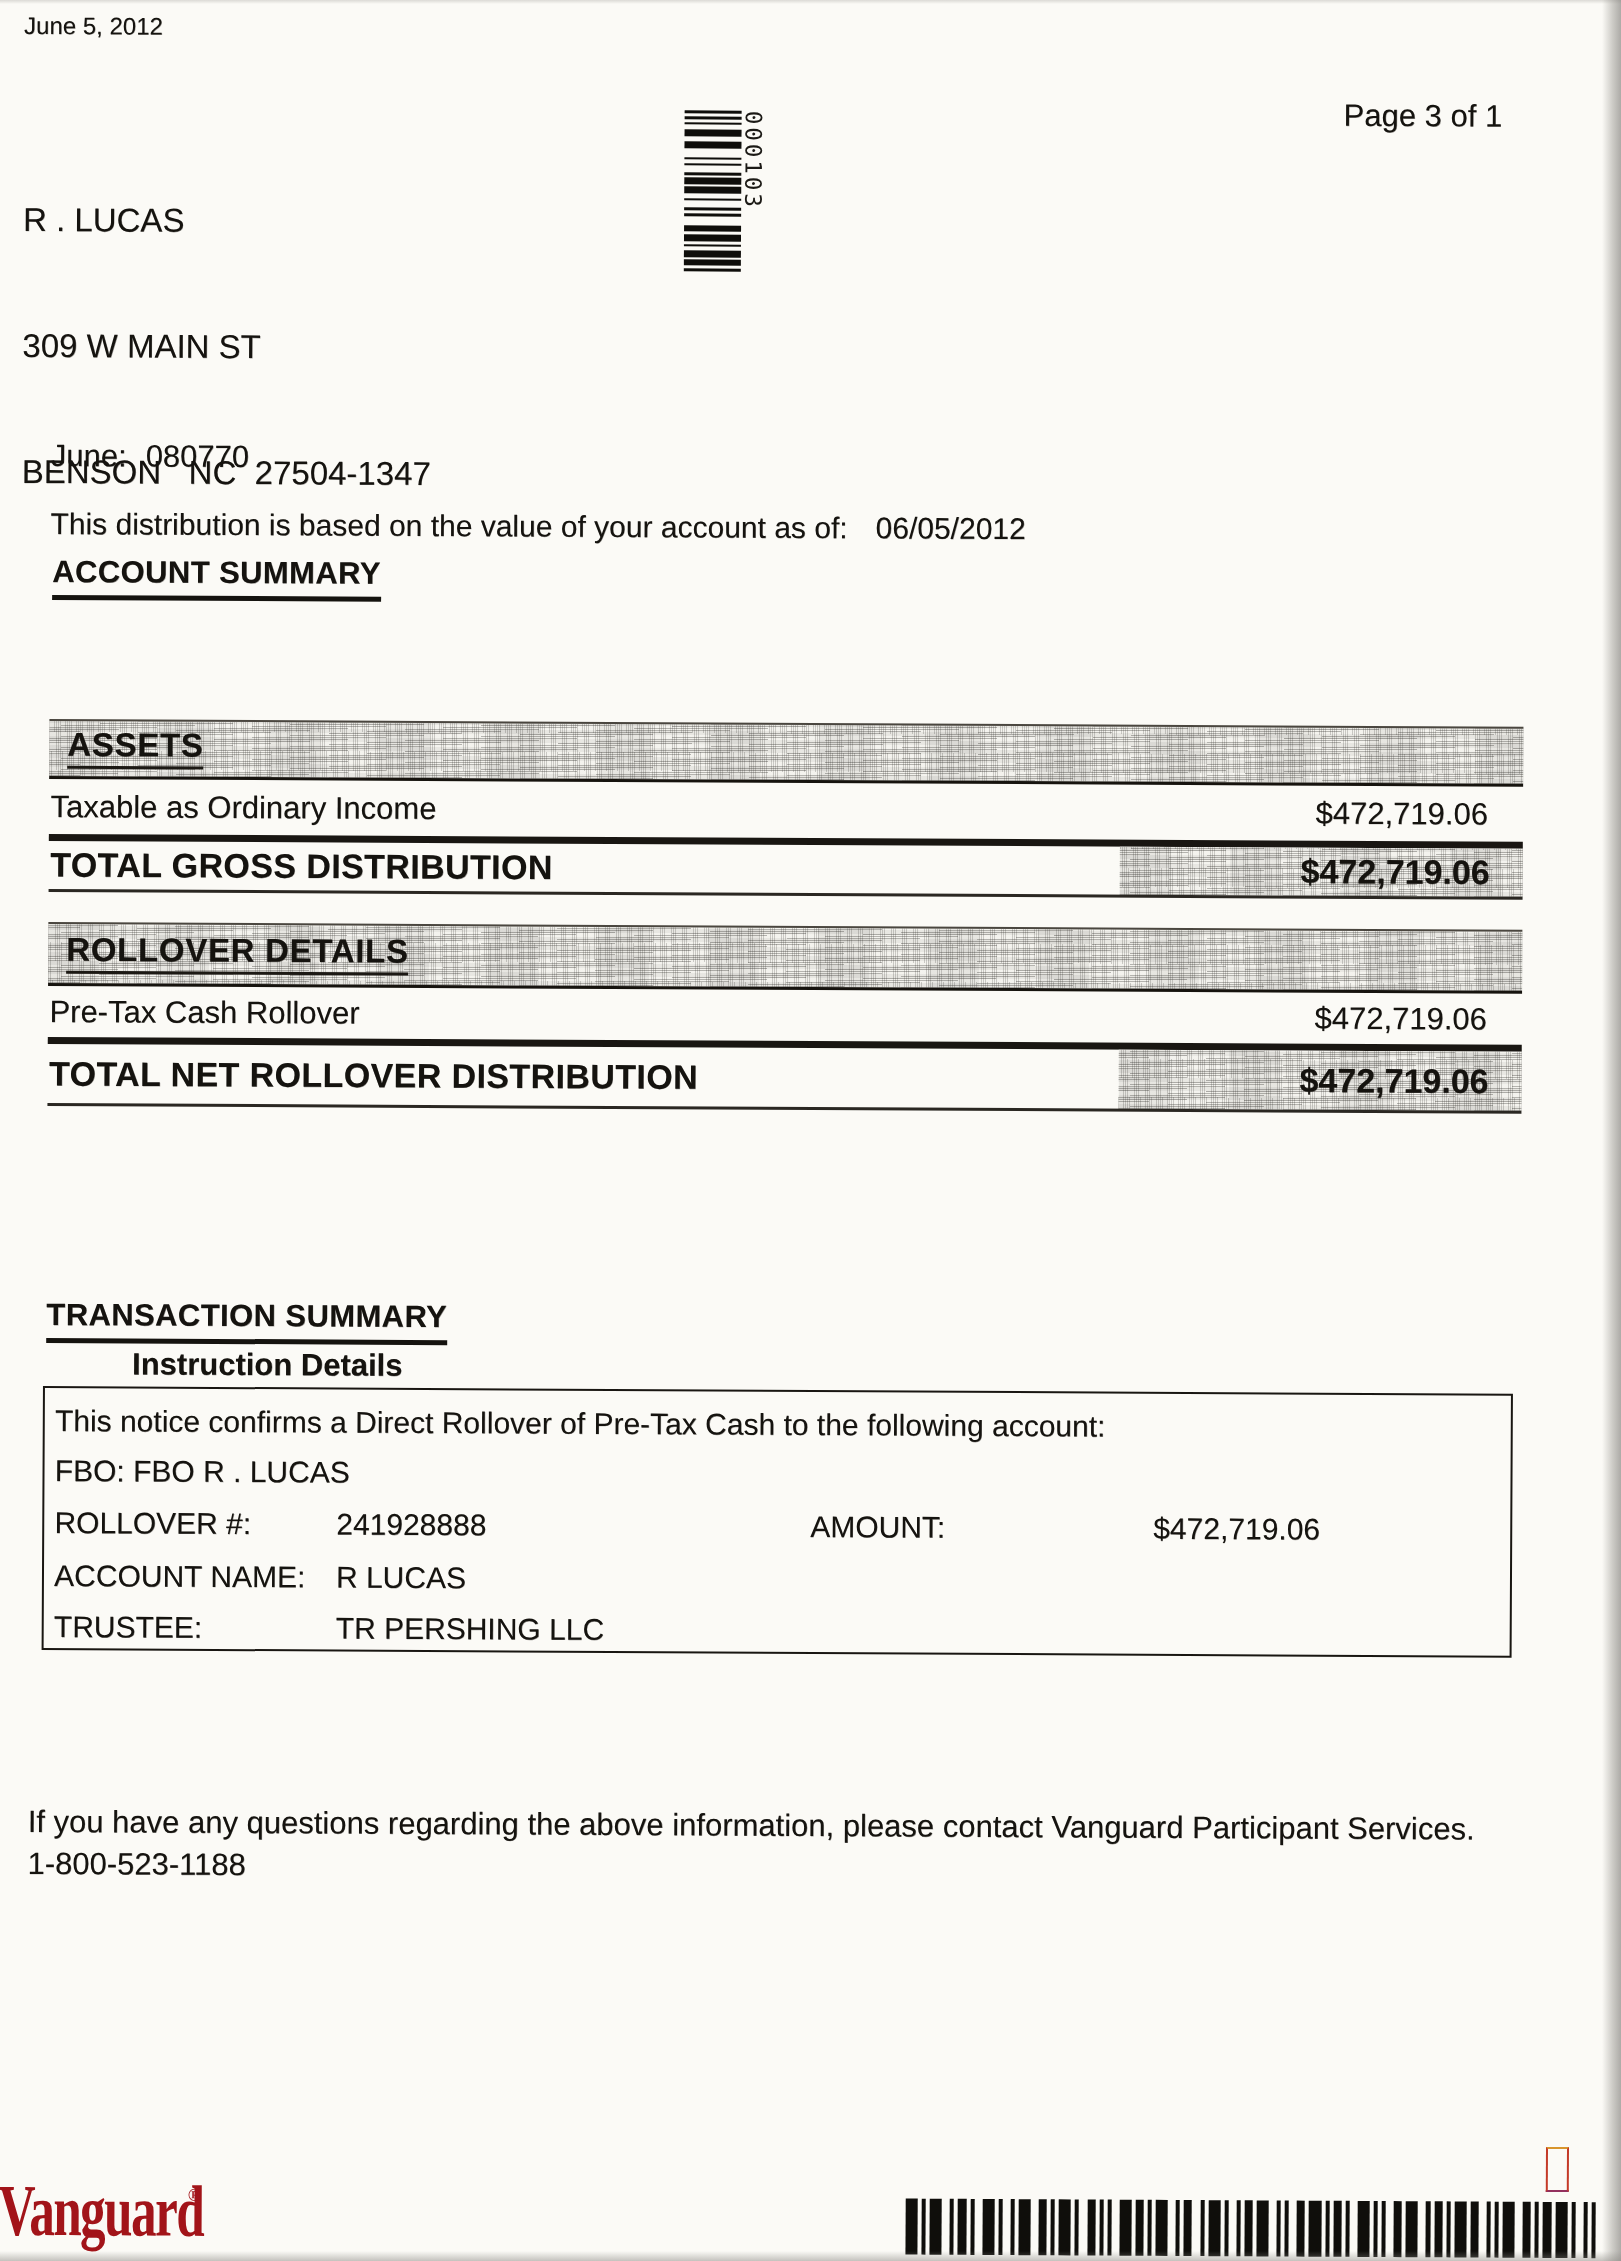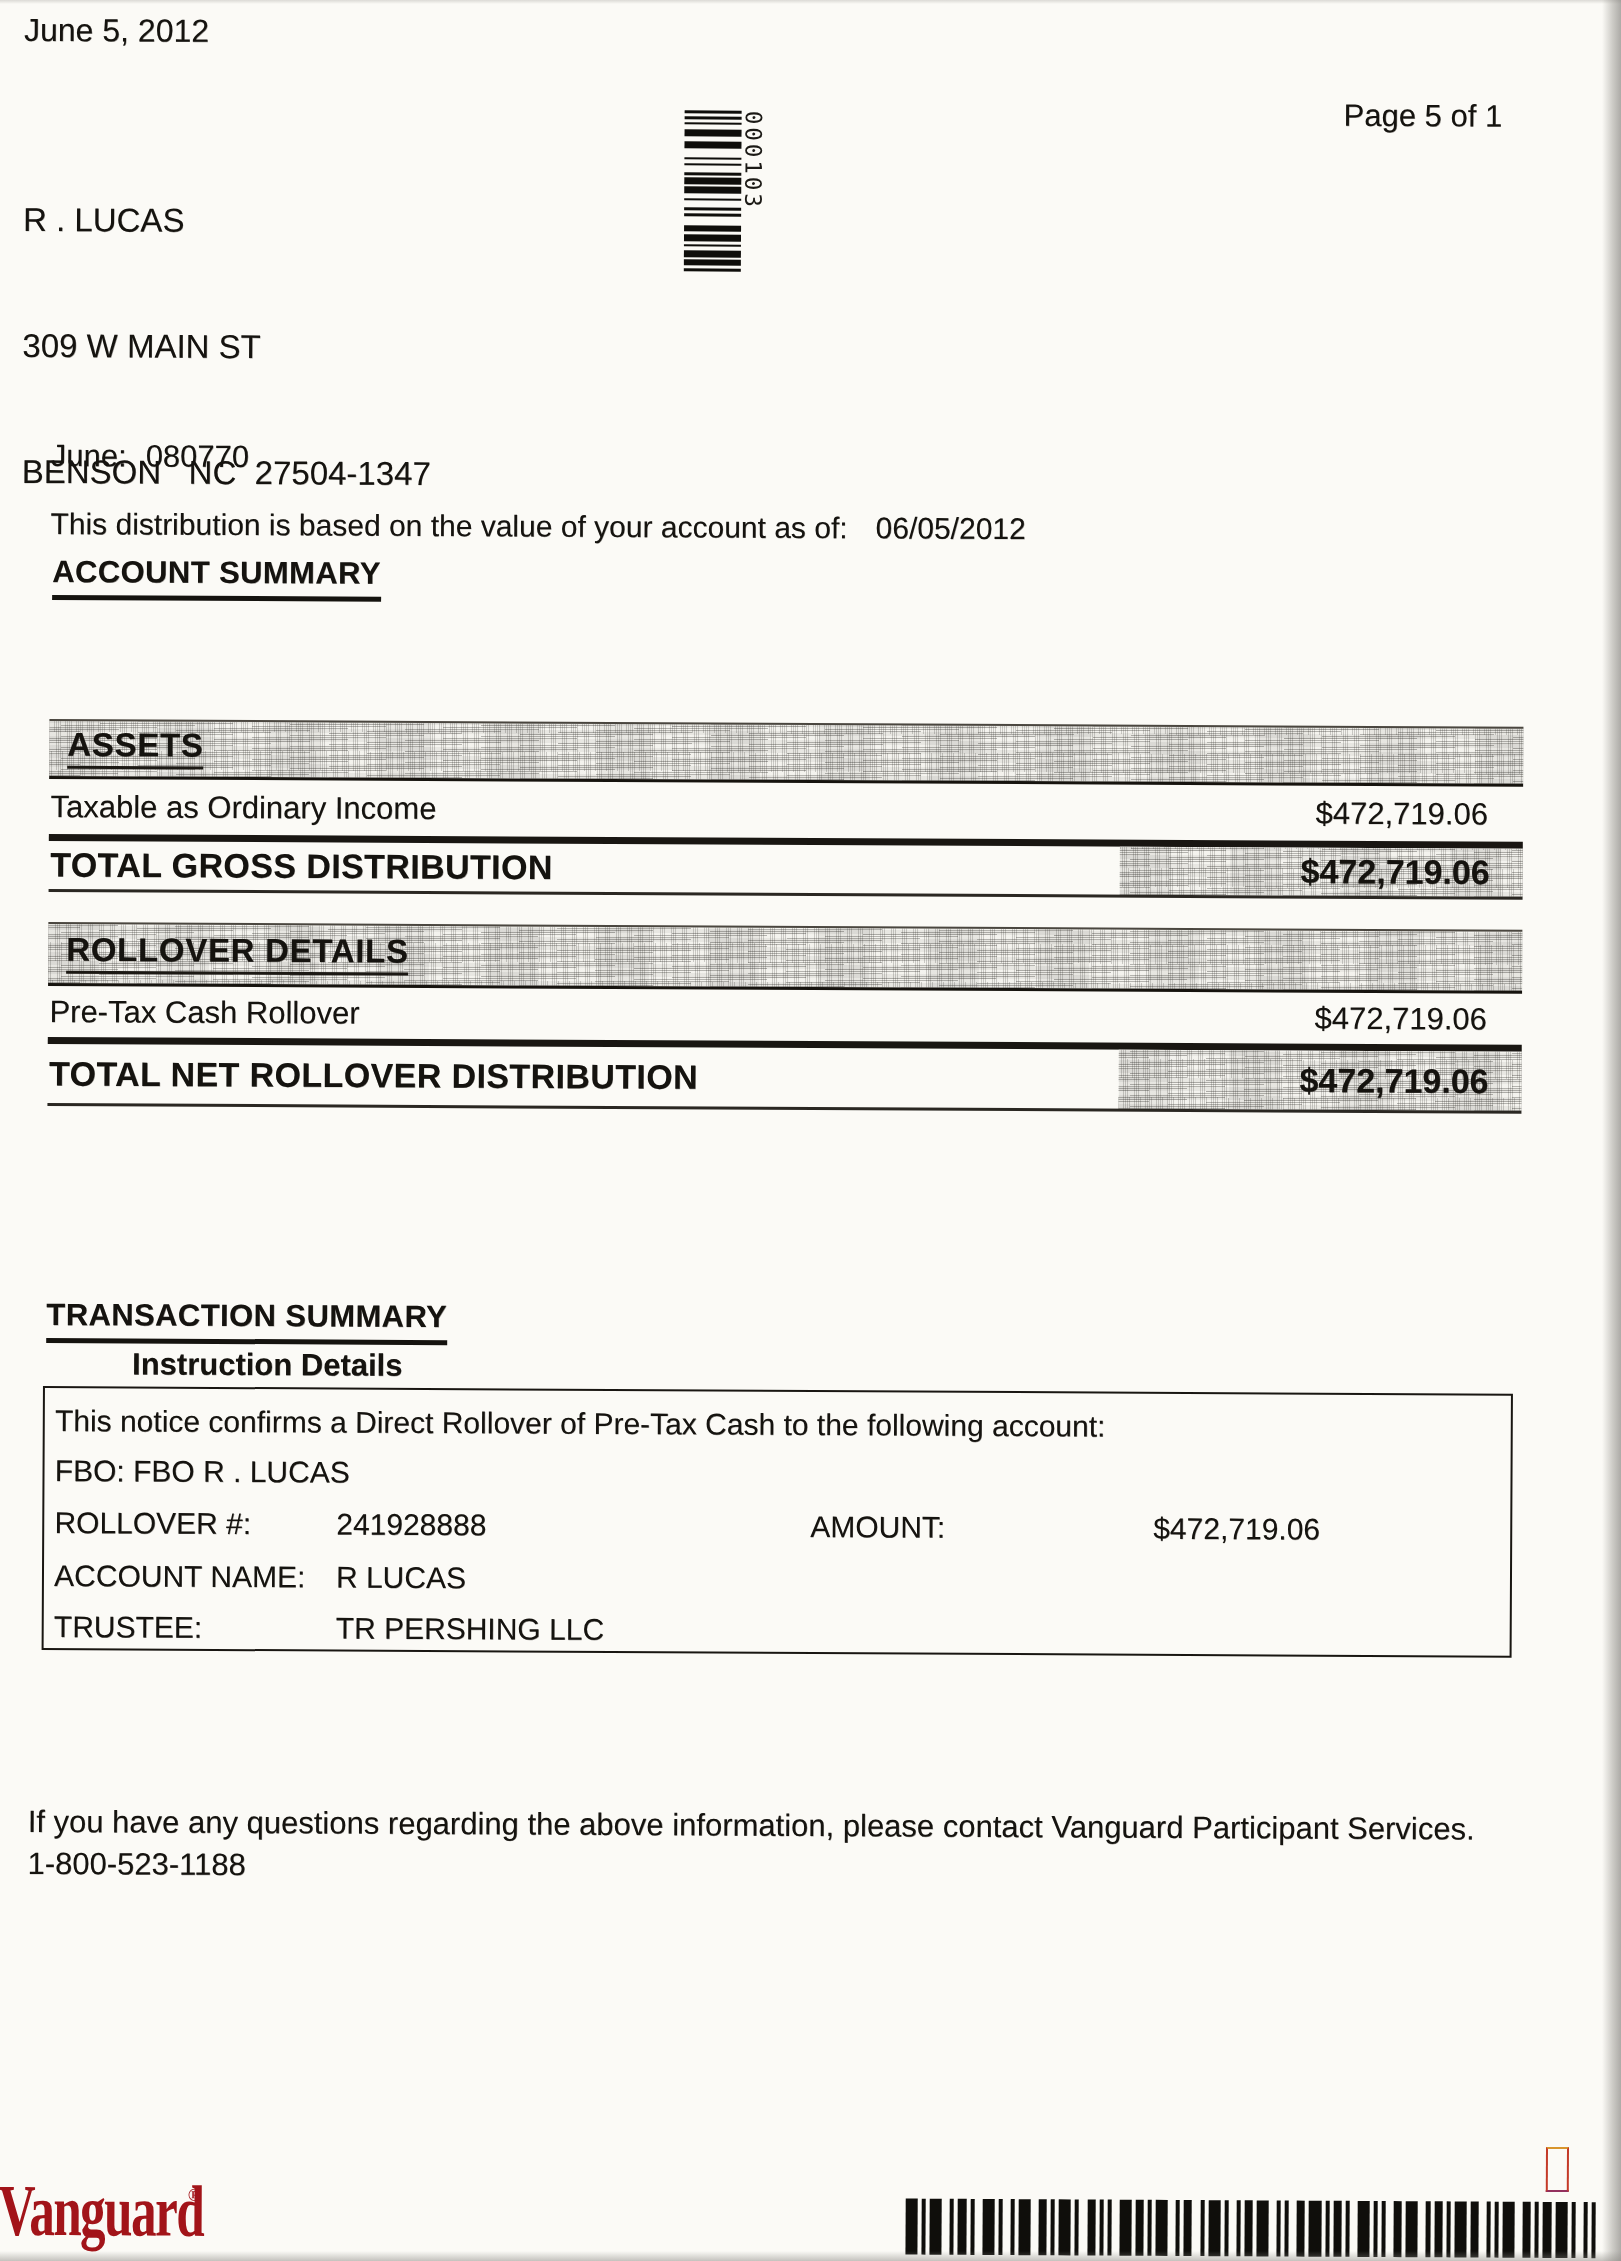--- a/index.html
+++ b/index.html
@@ -12,21 +12,21 @@
     color:#15130f;
   }
   .content{
     position:absolute;inset:0;
     transform:rotate(0.3deg);
     transform-origin:44px 44px;
   }
   .ink{ text-shadow:0.4px 0.4px 0.5px rgba(30,26,22,0.45); }
   .abs{ position:absolute; }
 
-  .date-line{ left:24px; top:11.7px; font-size:32px; }
+  .date-line{ left:24px; top:11.7px; font-size:24px; }
   .addr{ left:24px; top:115px; font-size:33px; line-height:42px; white-space:pre; }
   .page-indicator{ left:1344px; top:91px; font-size:31px; }
 
   .mail-barcode{ left:685px; top:107px; width:57px; height:162px; }
   .mail-barcode-number{
     left:741px; top:107px; height:175px;
     writing-mode:vertical-rl;
     font-family:"DejaVu Sans Mono","Liberation Mono",monospace;
     font-size:22.6px; letter-spacing:2.9px; color:#1b1915;
   }
@@ -164,21 +164,21 @@
         <div class="barcode-bar" style="left: 0px; right: 0px; top: 63.8211%; height: 1.62602%;"></div>
         <div class="barcode-bar" style="left: 0px; right: 0px; top: 70.7317%; height: 4.06504%;"></div>
         <div class="barcode-bar" style="left: 0px; right: 0px; top: 76.8293%; height: 4.06504%;"></div>
         <div class="barcode-bar" style="left: 0px; right: 0px; top: 82.5203%; height: 1.62602%;"></div>
         <div class="barcode-bar" style="left: 0px; right: 0px; top: 86.5854%; height: 4.06504%;"></div>
         <div class="barcode-bar" style="left: 0px; right: 0px; top: 91.8699%; height: 4.06504%;"></div>
         <div class="barcode-bar" style="left: 0px; right: 0px; top: 97.561%; height: 2.03252%;"></div>
       </div>
     <div class="abs mail-barcode-number">000103</div>
 
-    <div class="abs ink page-indicator">Page 5 of 1</div>
+    <div class="abs ink page-indicator">Page 3 of 1</div>
 
     <div class="abs ink plan-line">
       <span>June:</span><span class="val">080770</span>
     </div>
 
     <div class="abs ink valuation-line">
       <span>This distribution is based on the value of your account as of:</span><span class="val">06/05/2012</span>
     </div>
 
     <div class="abs ink section-title acct-summary-title">ACCOUNT SUMMARY</div>

